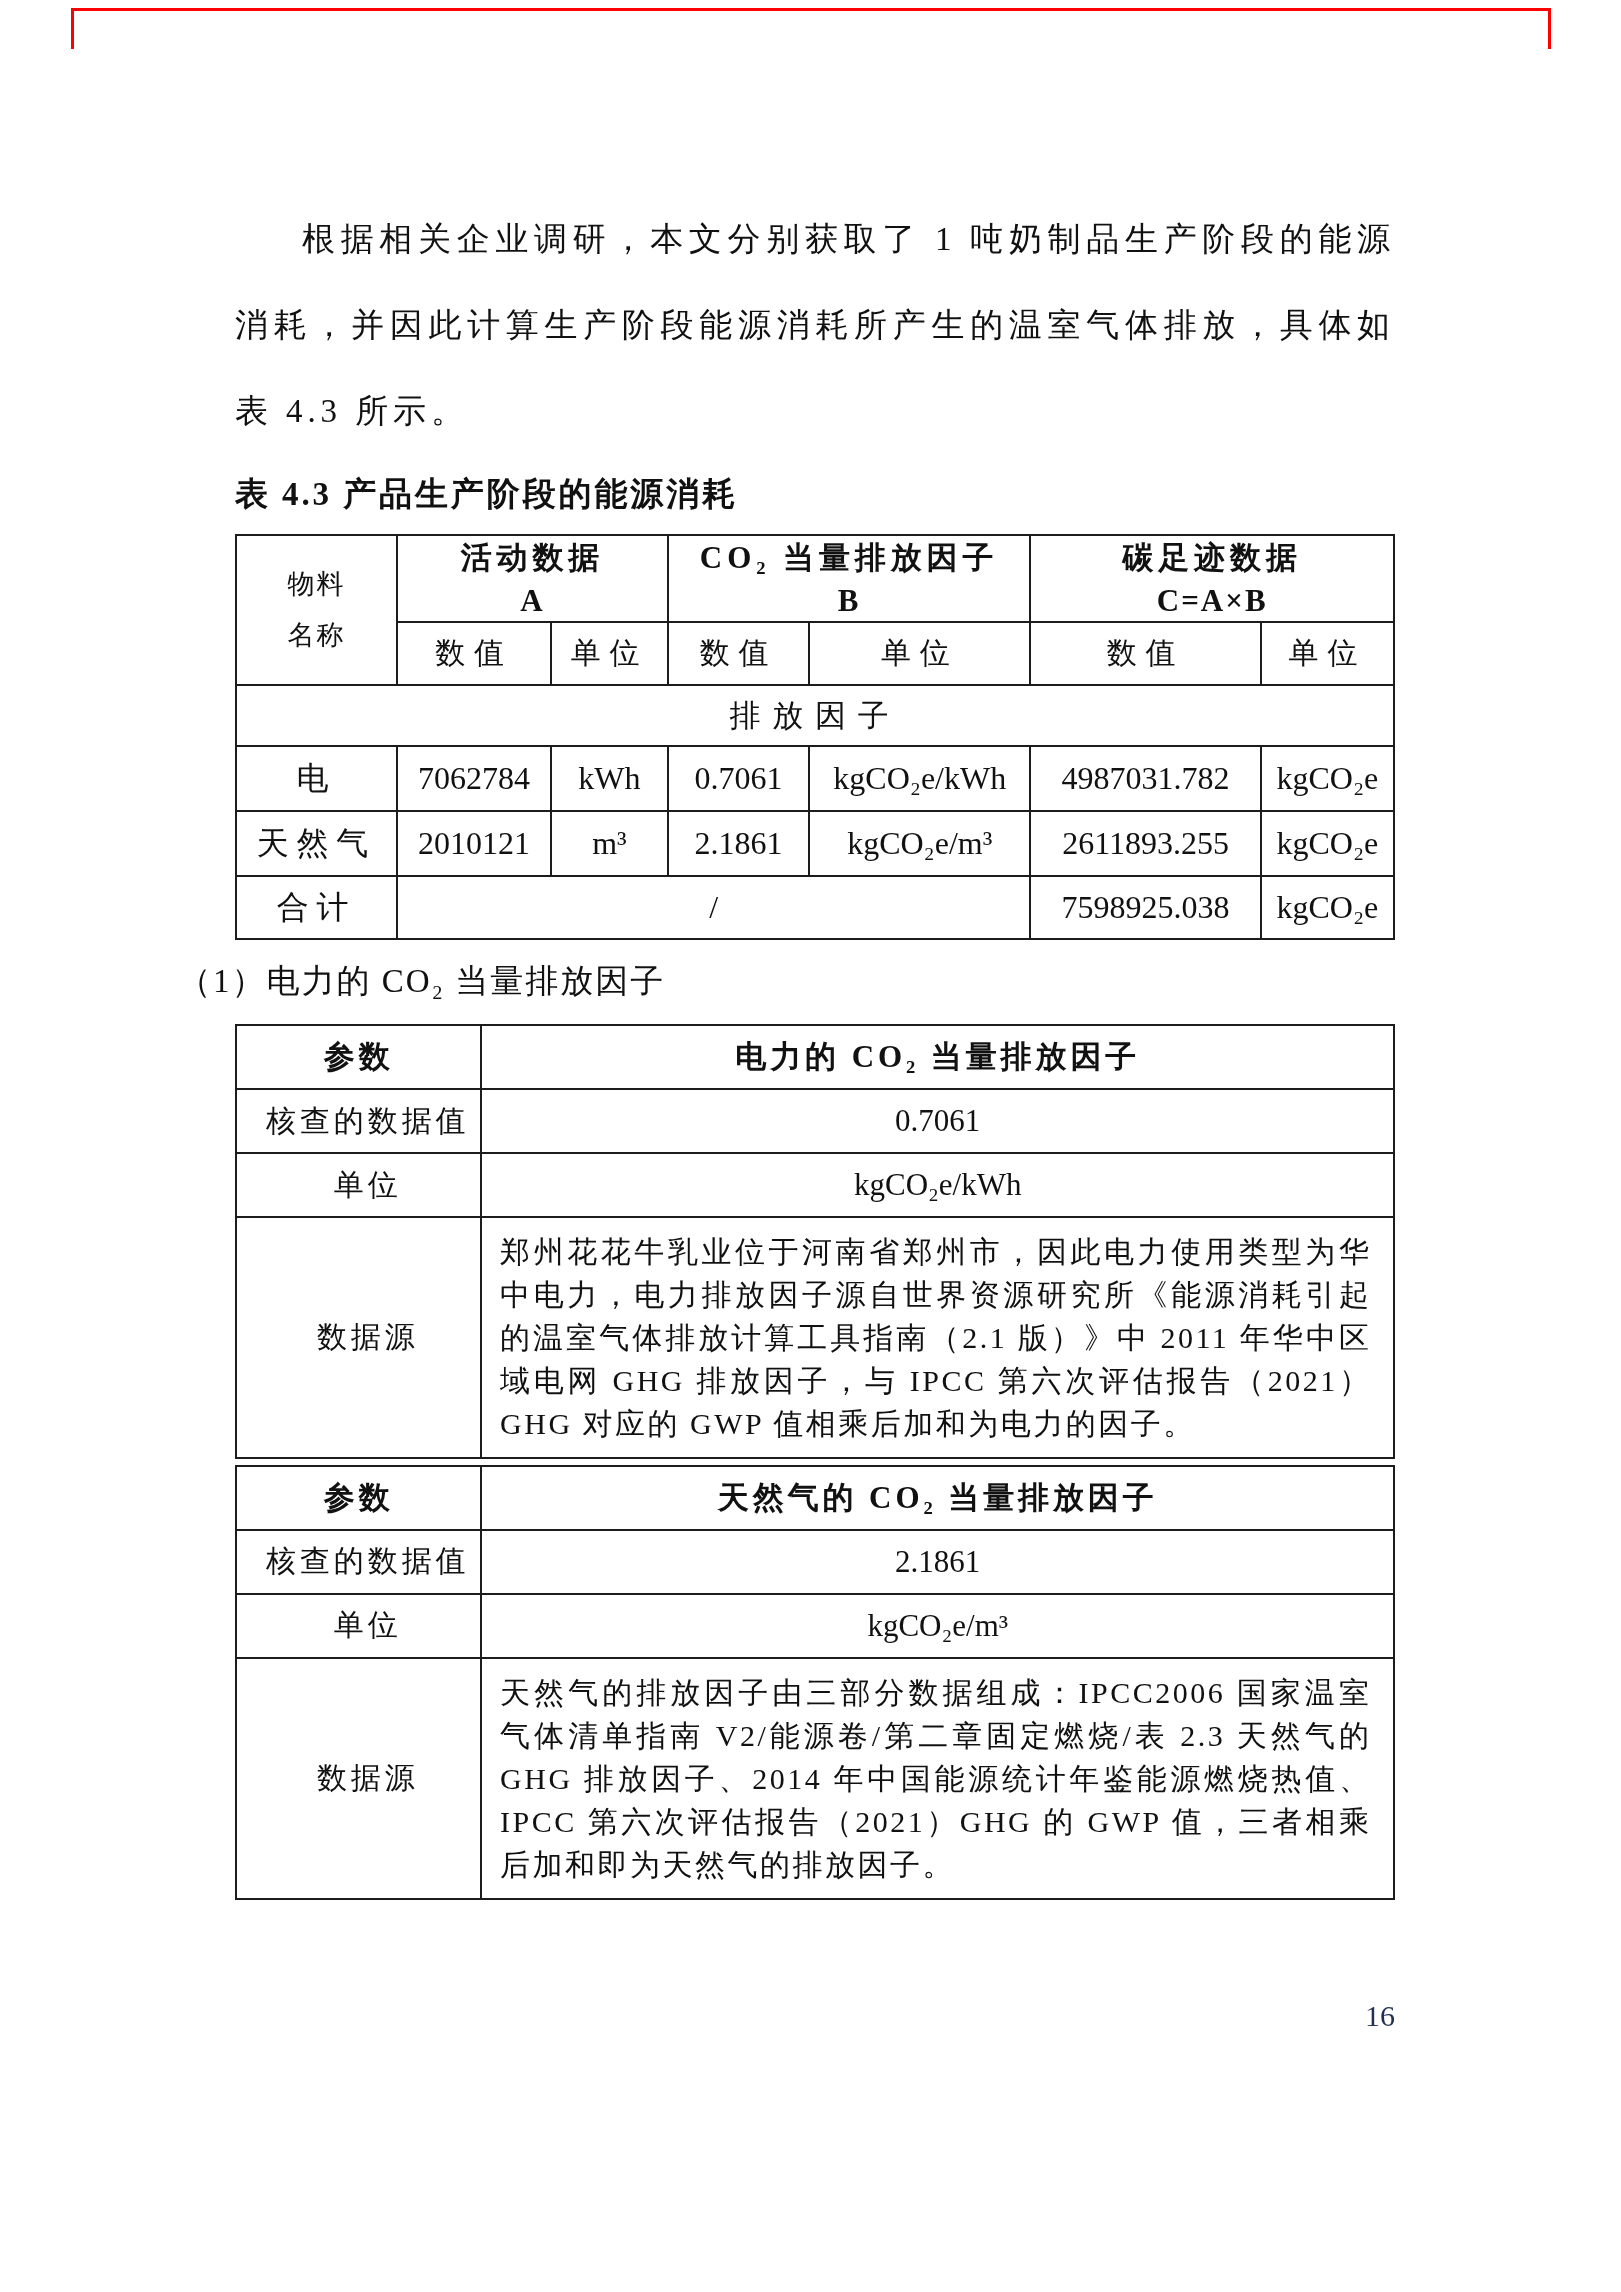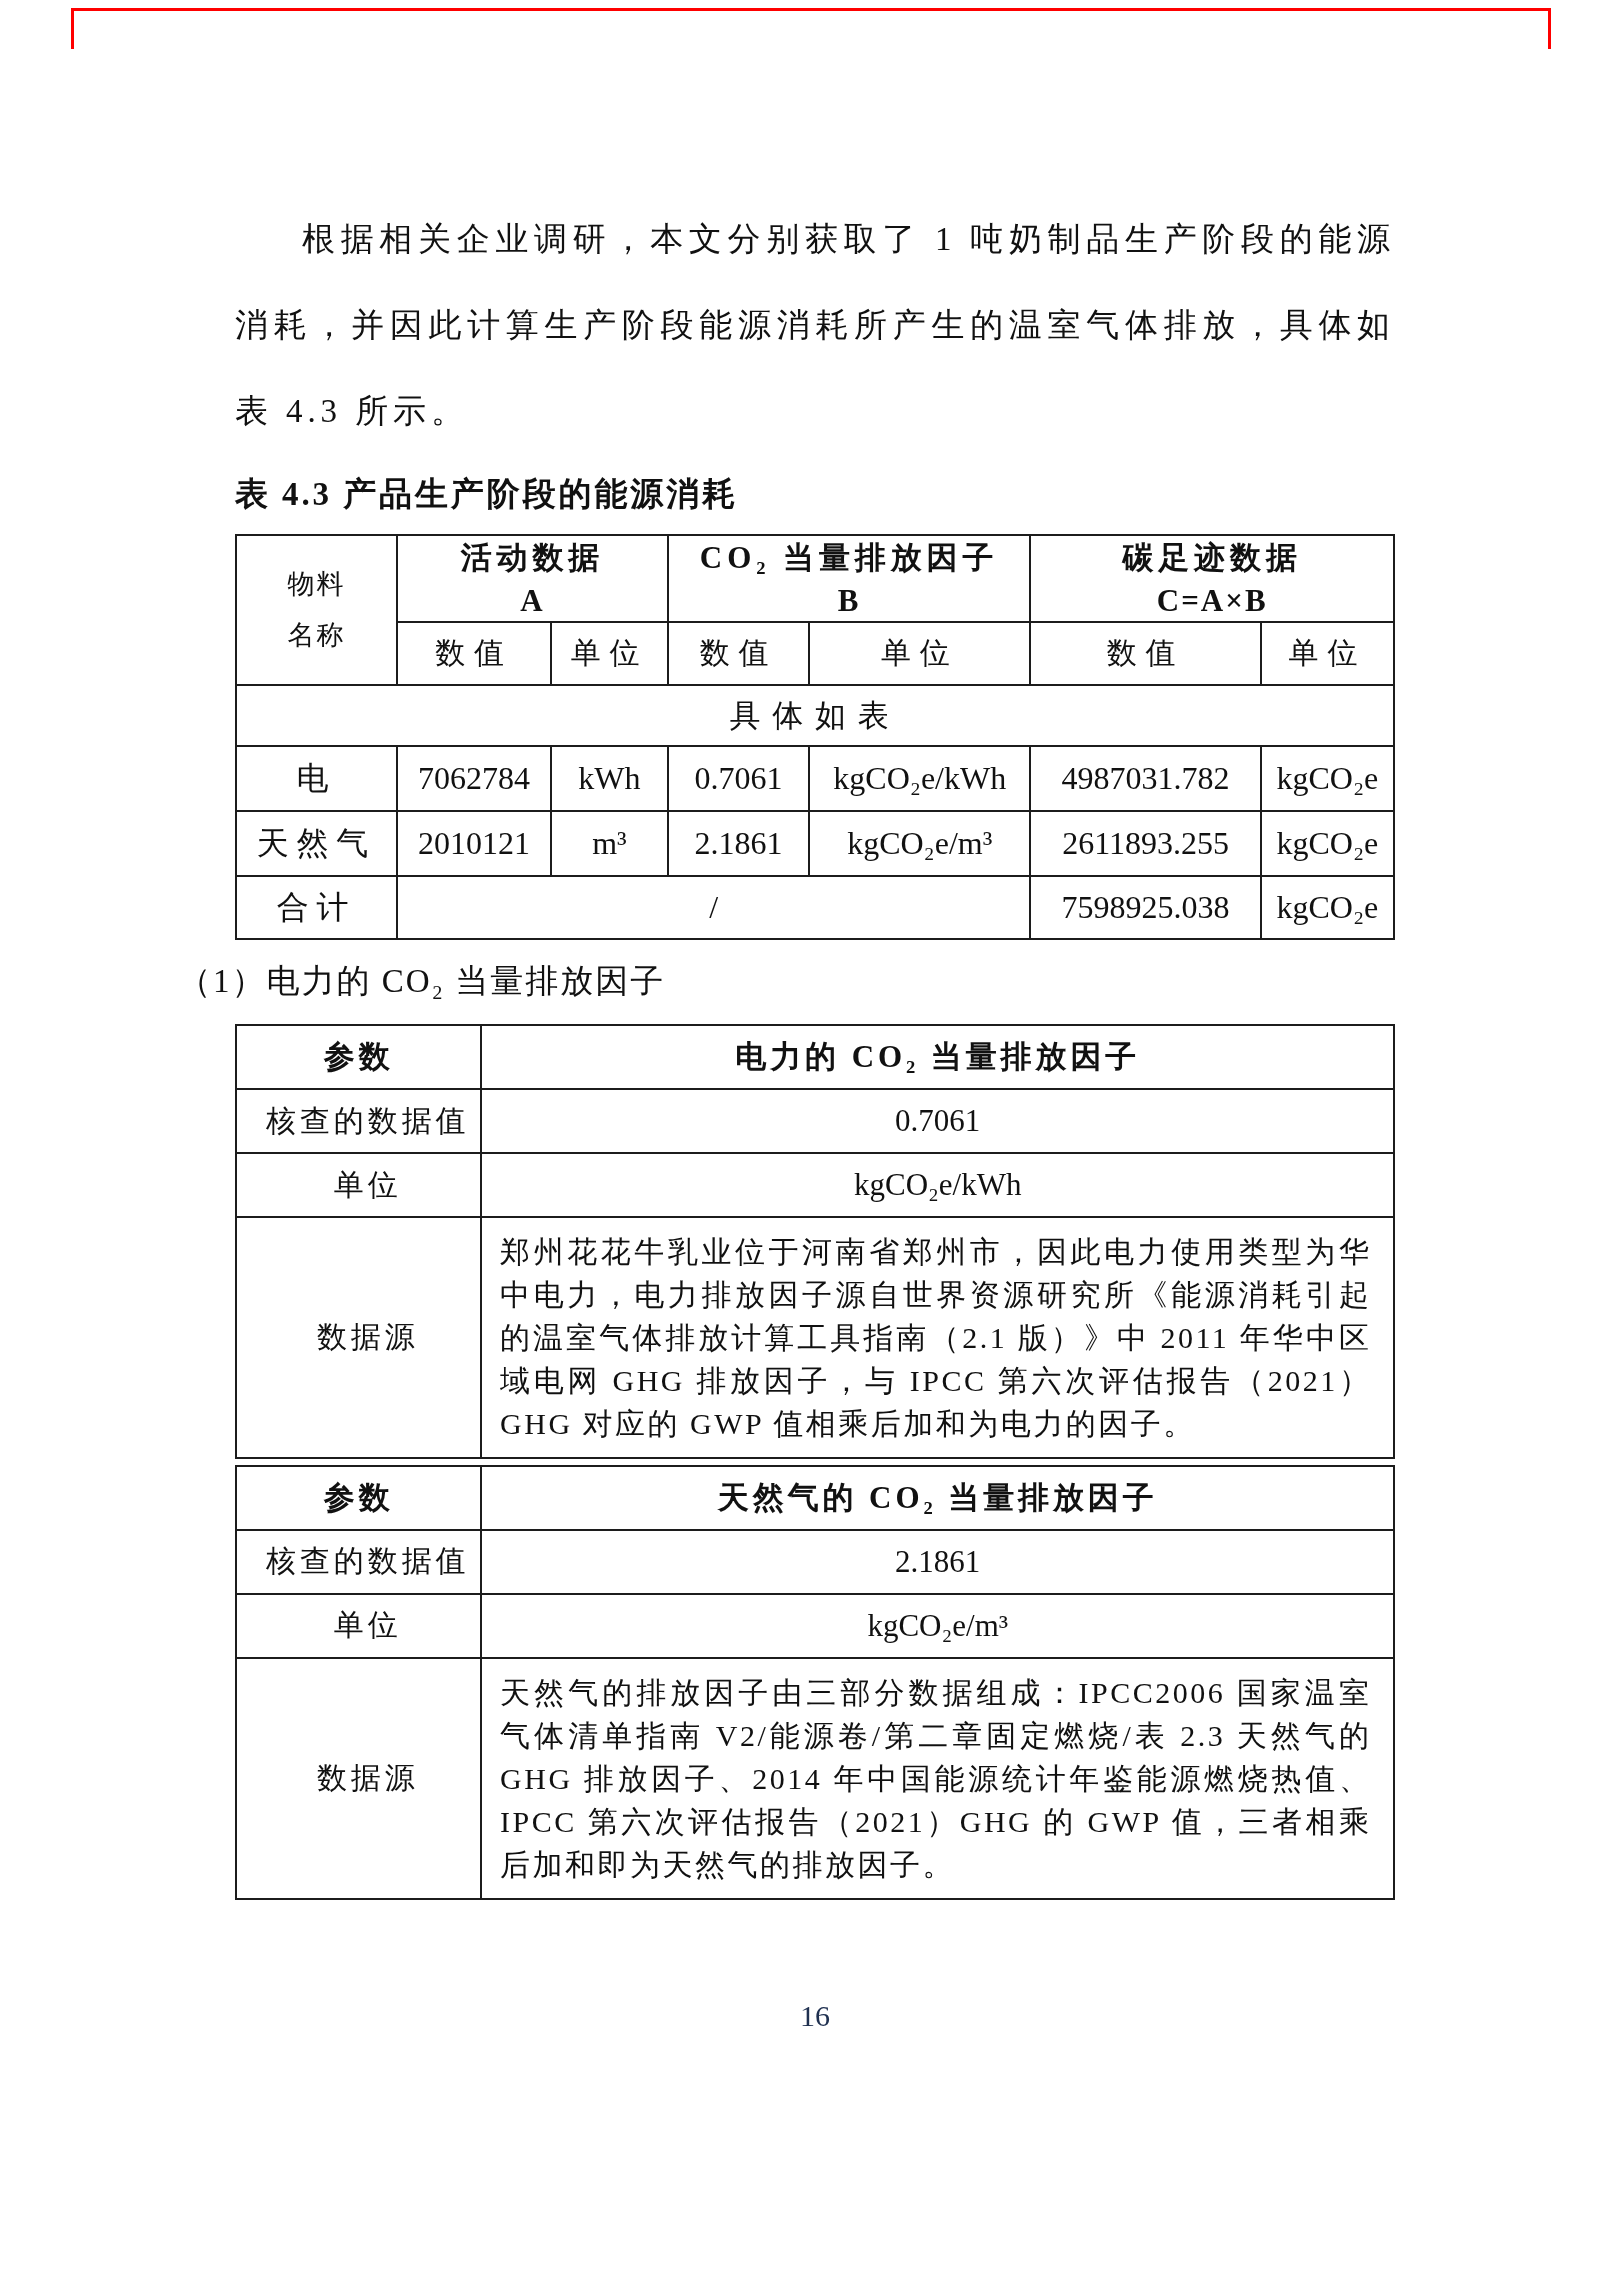--- a/index.html
+++ b/index.html
@@ -54,21 +54,21 @@
   .ftable.second{margin-top:5.9px;}
   .ftable td{font-size:31px;}
   .ftable .hrow td{height:62px;font-weight:700;letter-spacing:3.9px;border-bottom:2.9px solid var(--ink);}
   .ftable .vrow td{height:62px;}
   .ftable td.lab{letter-spacing:3.9px;font-size:30px;padding-left:18px;}
   .ftable td.ds-text{
     text-align:justify;font-size:30px;line-height:43px;
     padding:11.8px 21.6px 11.8px 17.6px;letter-spacing:2.5px;
   }
   .page-number{
-    margin-top:94px;text-align:center;font-size:30px;line-height:43px;
+    margin-top:94px;text-align:right;font-size:30px;line-height:43px;
     color:var(--page-number-color);
   }
 </style>
 </head>
 <body>
 
 <div class="red-top-line"></div>
 <div class="red-stub left"></div>
 <div class="red-stub right"></div>
 
@@ -109,21 +109,21 @@
       </tr>
       <tr class="h2">
         <td>数值</td>
         <td>单位</td>
         <td>数值</td>
         <td>单位</td>
         <td>数值</td>
         <td>单位</td>
       </tr>
       <tr class="section-row">
-        <td colspan="7">具体如表</td>
+        <td colspan="7">排放因子</td>
       </tr>
       <tr class="data-row">
         <td class="cn">电</td>
         <td>7062784</td>
         <td>kWh</td>
         <td>0.7061</td>
         <td>kgCO₂e/kWh</td>
         <td>4987031.782</td>
         <td>kgCO₂e</td>
       </tr>

